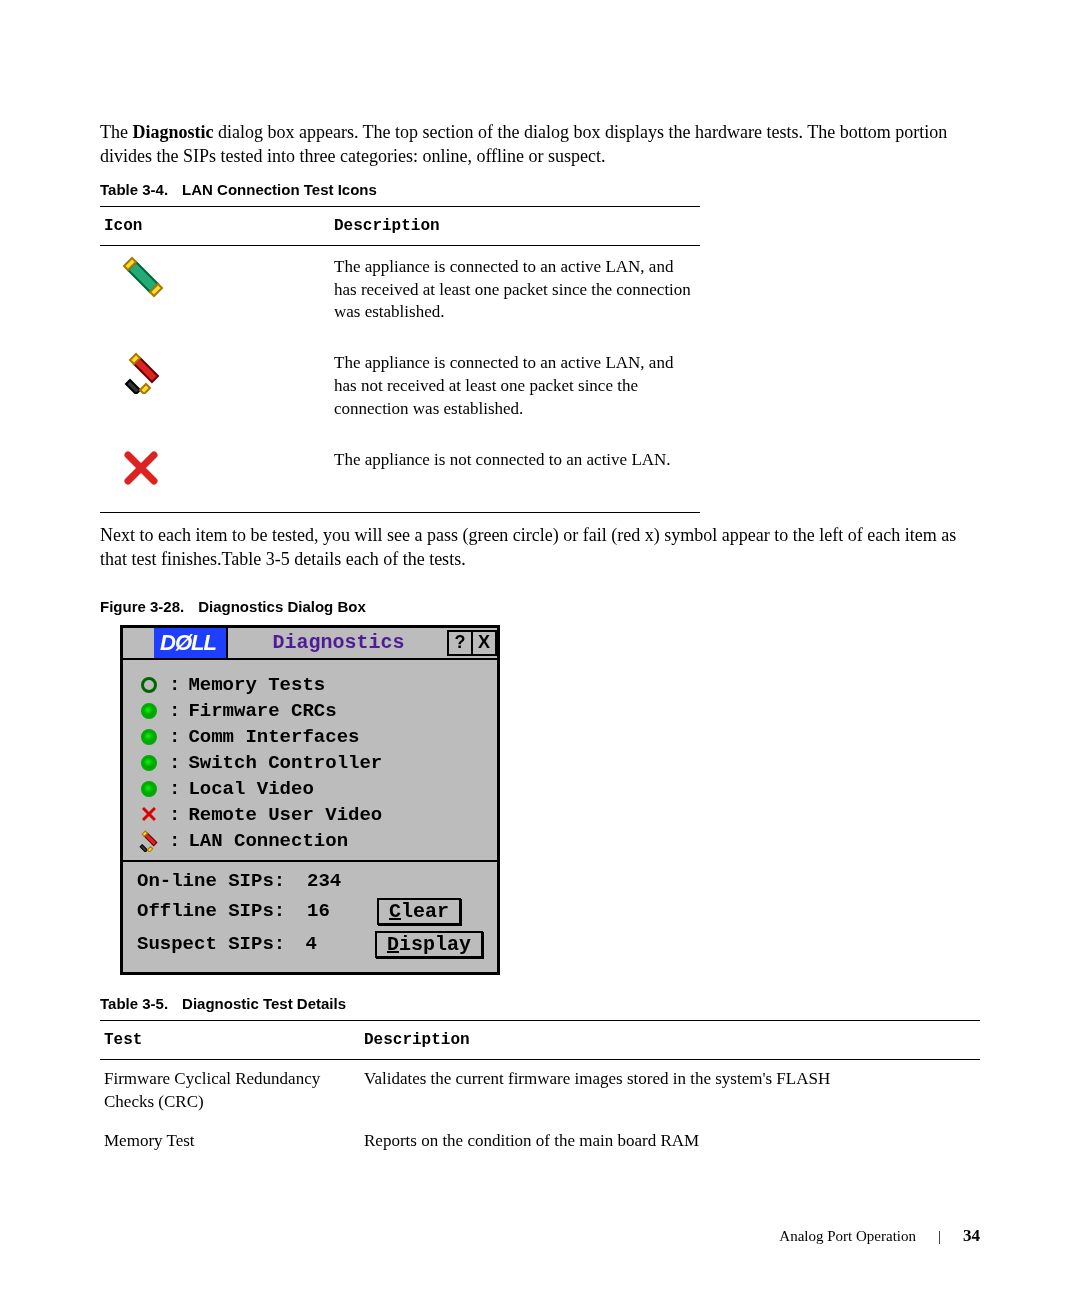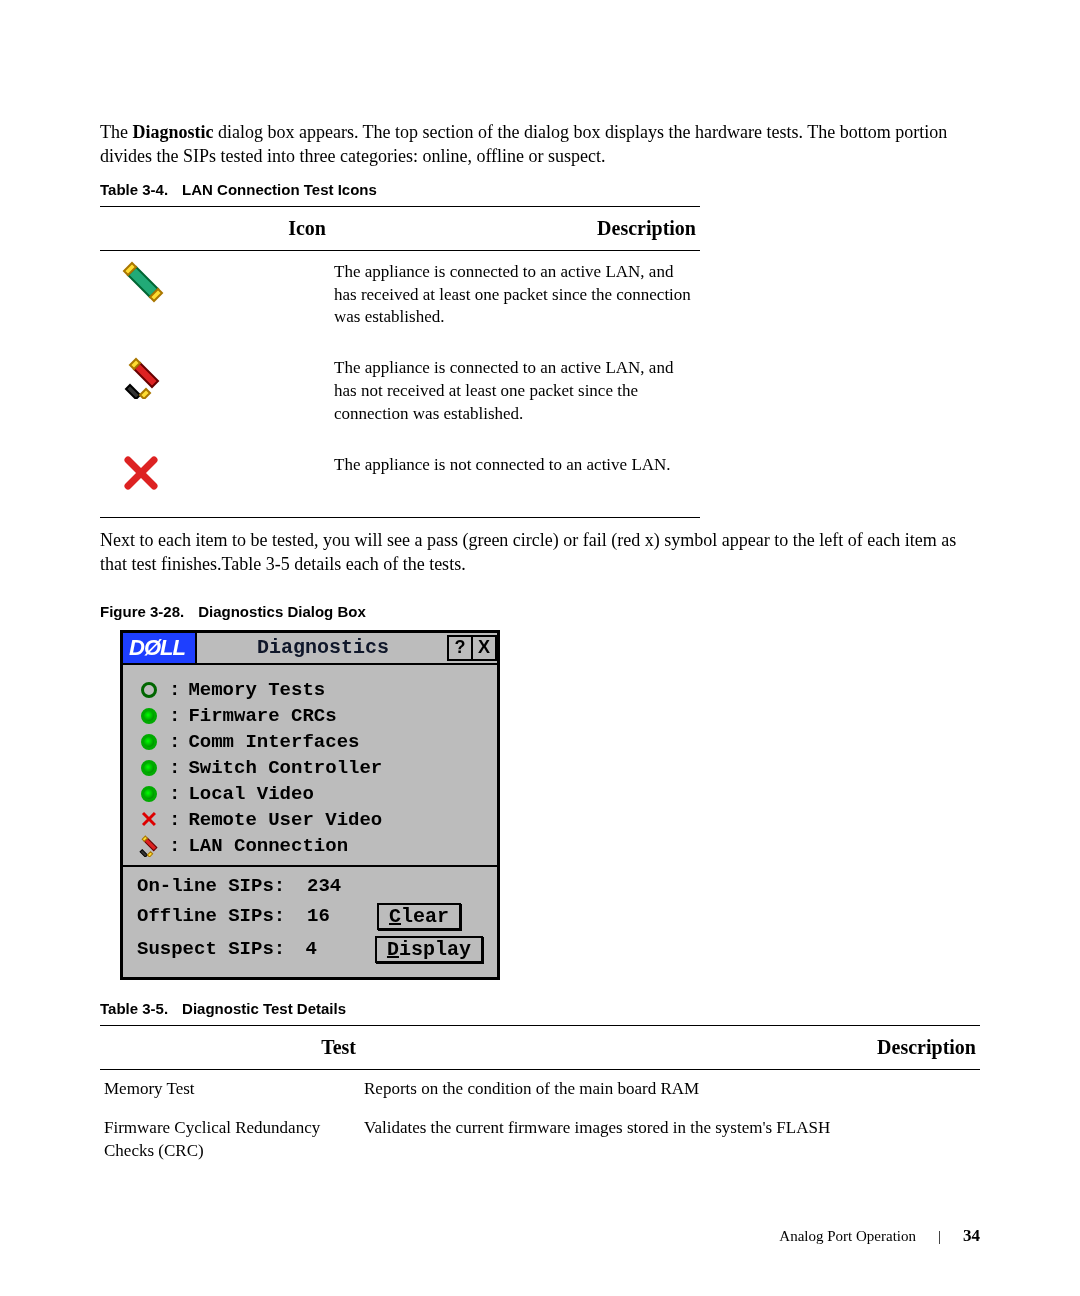--- a/index.html
+++ b/index.html
@@ -13,24 +13,24 @@
     position: relative;
   }
   .sans { font-family: Arial, Helvetica, sans-serif; }
   .bold { font-weight: bold; }
   .body-text { font-size: 18px; line-height: 1.35; }
   .caption { font-size: 15px; font-weight: bold; margin: 12px 0 8px 0; }
   .caption .num { margin-right: 14px; }
   
   .tbl { width: 600px; border-collapse: collapse; }
   .tbl th {
-    text-align: right;
-    font-family: Liberation Serif, serif;
-    font-weight: bold;
-    font-size: 20px;
+    text-align: left;
+    font-family: Liberation Mono, monospace;
+    font-weight: bold;
+    font-size: 16px;
     padding: 10px 4px;
     border-top: 1.5px solid #000;
     border-bottom: 1.5px solid #000;
   }
   .tbl td {
     padding: 10px 4px 18px 4px;
     font-size: 17px;
     vertical-align: top;
     line-height: 1.35;
   }
@@ -60,27 +60,28 @@
   .dlg-logo {
     background: #1e3fff;
     color: #fff;
     font-family: Arial, Helvetica, sans-serif;
     font-weight: bold;
     font-style: italic;
     letter-spacing: -1px;
     font-size: 22px;
     padding: 2px 10px 2px 6px;
     border-right: 2px solid #000;
+    margin-left: 31px;
   }
   .dlg-title-text {
     flex: 1;
     text-align: center;
     font-weight: bold;
     font-size: 20px;
-    color: #0f172a;
+    color: #4c1d95;
     font-family: 'Courier New', monospace;
   }
   .dlg-ctrls { display: flex; }
   .dlg-ctrl {
     width: 26px; height: 26px;
     border: 2px solid #000;
     background: #bcbcbc;
     font-family: Arial, sans-serif;
     font-weight: bold;
     font-size: 18px;
@@ -297,26 +298,26 @@
 
 <table class="tbl wide">
   <thead>
     <tr>
       <th style="width:260px;margin-top:38px;">Test</th>
       <th>Description</th>
     </tr>
   </thead>
   <tbody>
     <tr>
+      <td>Firmware Cyclical Redundancy Checks (CRC)</td>
+      <td>Validates the current firmware images stored in the system's FLASH</td>
+    </tr>
+    <tr>
       <td>Memory Test</td>
       <td>Reports on the condition of the main board RAM</td>
-    </tr>
-    <tr>
-      <td>Firmware Cyclical Redundancy Checks (CRC)</td>
-      <td>Validates the current firmware images stored in the system's FLASH</td>
     </tr>
   </tbody>
 </table>
 
 <div class="footer">
   <span>Analog Port Operation</span>
   <span class="sep">|</span>
   <span class="pn">34</span>
 </div>
 

